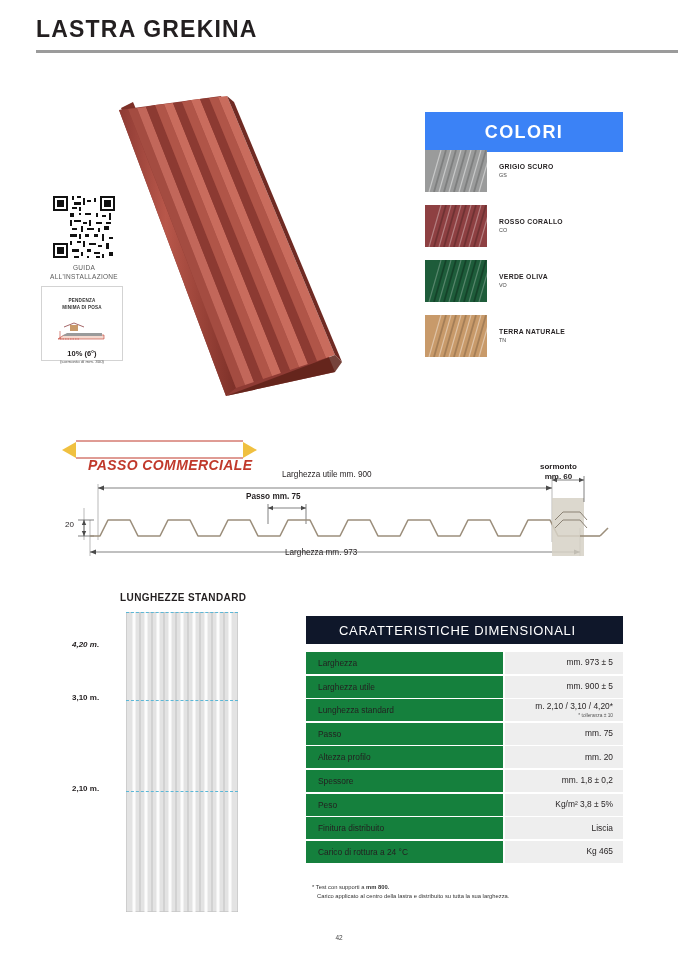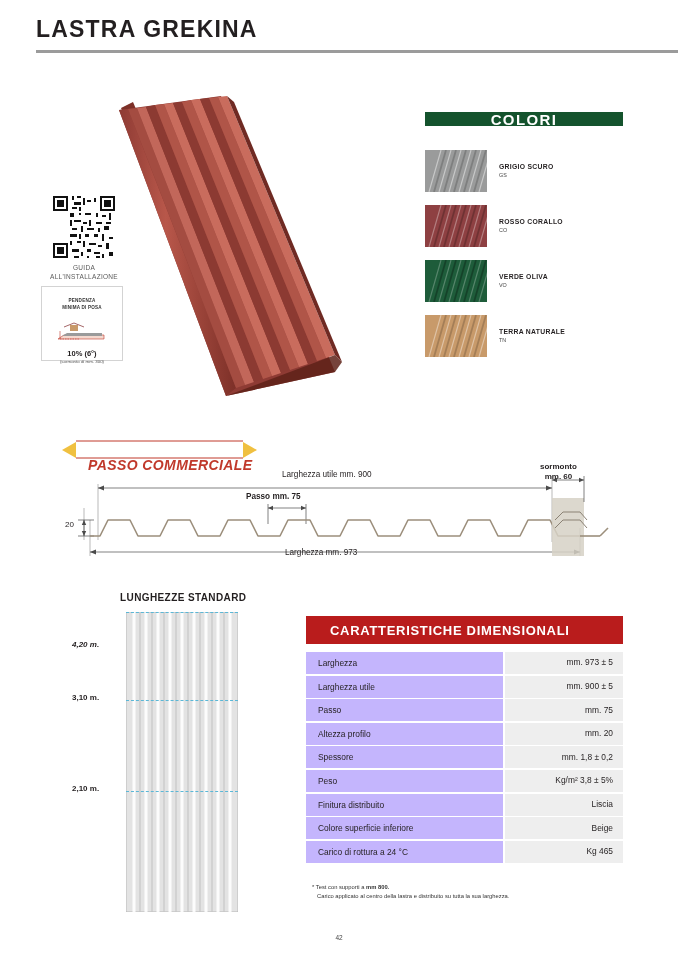--- a/index.html
+++ b/index.html
@@ -108,24 +108,24 @@
     color: #555;
     margin-top: 1px;
   }
 
   
   .colori-header {
     position: absolute;
     left: 425px;
     top: 112px;
     width: 198px;
-    height: 14px;
-    background: #14532d;
+    height: 40px;
+    background: #3b82f6;
     color: #ffffff;
-    font-size: 15px;
+    font-size: 18px;
     font-weight: bold;
     letter-spacing: 1.4px;
     display: flex;
     align-items: center;
     justify-content: center;
   }
   .color-list {
     position: absolute;
     left: 425px;
     top: 148px;
@@ -238,46 +238,46 @@
     width: 126px;
   }
 
   
   .tab-header {
     position: absolute;
     left: 306px;
     top: 616px;
     width: 317px;
     height: 28px;
-    background: #b91c1c;
+    background: #0f172a;
     color: #fff;
     font-size: 13px;
-    font-weight: bold;
+    font-weight: normal;
     letter-spacing: .7px;
     display: flex;
     align-items: center;
-    padding-left: 24px;
+    padding-left: 33px;
     box-sizing: border-box;
   }
   .tab-rows {
     position: absolute;
     left: 306px;
     top: 652px;
     width: 317px;
   }
   .trow {
     display: flex;
     height: 22px;
     margin-bottom: 1.6px;
     font-size: 8.4px;
     color: #231f20;
   }
   .tcell-label {
     flex: 1 1 auto;
-    background: #c4b5fd;
+    background: #15803d;
     display: flex;
     align-items: center;
     padding-left: 12px;
     box-sizing: border-box;
   }
   .tcell-value {
     width: 118px;
     flex: 0 0 118px;
     background: #eeeeee;
     display: flex;
@@ -709,20 +709,27 @@
     </div>
   </div>
 
   <div class="trow">
     <div class="tcell-label">Larghezza utile</div>
     <div class="tcell-value">
       <span class="v-main">mm. 900 ± 5</span>
     </div>
   </div>
 
+  <div class="trow">
+    <div class="tcell-label">Lunghezza standard</div>
+    <div class="tcell-value">
+      <span class="v-main">m. 2,10 / 3,10 / 4,20*</span>
+      <span class="v-note">* tolleranza ± 10</span>
+    </div>
+  </div>
 
   <div class="trow">
     <div class="tcell-label">Passo</div>
     <div class="tcell-value">
       <span class="v-main">mm. 75</span>
     </div>
   </div>
 
   <div class="trow">
     <div class="tcell-label">Altezza profilo</div>
@@ -745,26 +752,20 @@
     </div>
   </div>
 
   <div class="trow">
     <div class="tcell-label">Finitura distribuito</div>
     <div class="tcell-value">
       <span class="v-main">Liscia</span>
     </div>
   </div>
 
-  <div class="trow">
-    <div class="tcell-label">Colore superficie inferiore</div>
-    <div class="tcell-value">
-      <span class="v-main">Beige</span>
-    </div>
-  </div>
 
   <div class="trow">
     <div class="tcell-label">Carico di rottura a 24 °C</div>
     <div class="tcell-value">
       <span class="v-main">Kg 465</span>
     </div>
   </div>
 
 </div>
 

